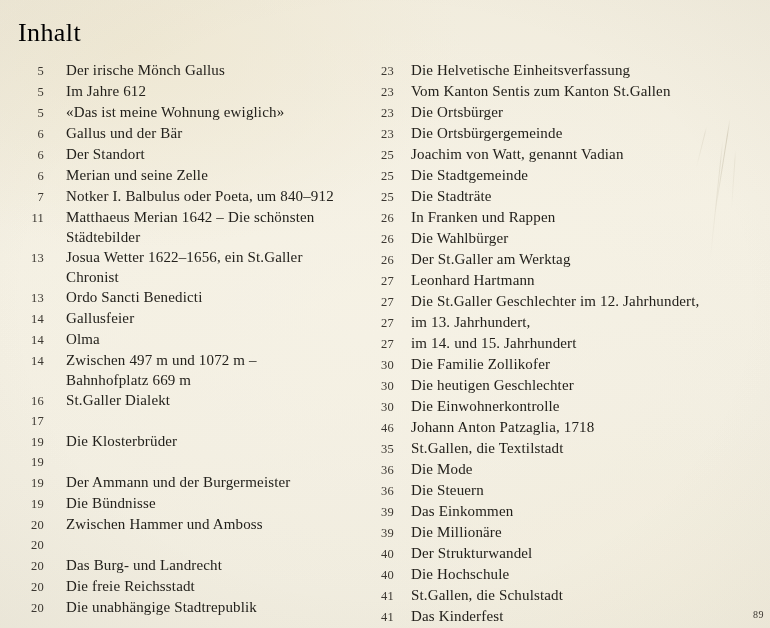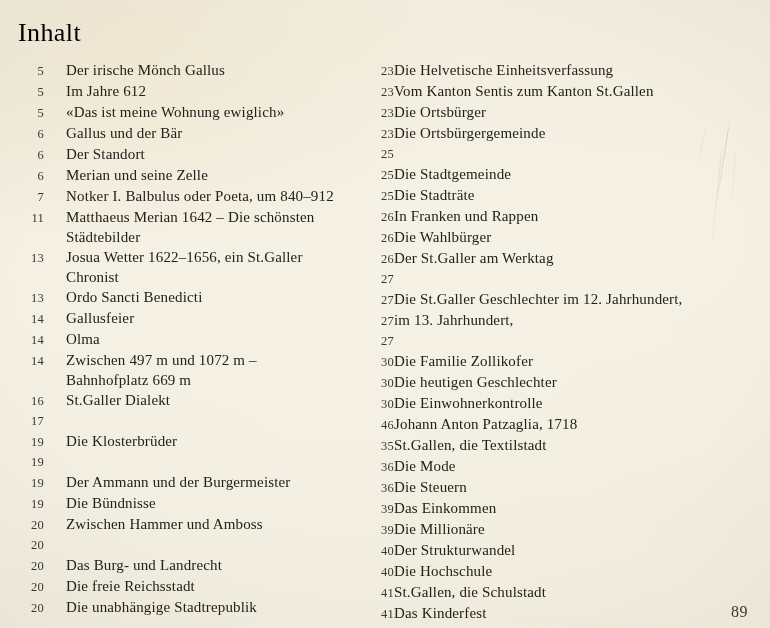--- a/index.html
+++ b/index.html
@@ -96,32 +96,32 @@
   .title {
     flex: 1 1 auto;
     font-size: 15px;
     line-height: 20px;
     color: #23211c;
     letter-spacing: 0.15px;
     font-variant-numeric: oldstyle-nums;
     font-feature-settings: "onum" 1;
   }
   .col-left  .title { margin-left: 22px; }
-  .col-right .title { }
+  .col-right .title { margin-left: 17px; }
 
   .title .cont {
     display: block;
   }
 
   
   .folio {
     position: absolute;
-    right: 22px;
+    right: 6px;
     bottom: 8px;
-    font-size: 16px;
+    font-size: 10px;
     line-height: 1;
     color: #3a3630;
     letter-spacing: 0.5px;
     font-variant-numeric: oldstyle-nums;
     font-feature-settings: "onum" 1;
   }
 </style>
 </head>
 <body>
 
@@ -244,20 +244,21 @@
       <div class="entry">
         <span class="num">23</span>
         <span class="title">Die Ortsbürger</span>
       </div>
       <div class="entry">
         <span class="num">23</span>
         <span class="title">Die Ortsbürgergemeinde</span>
       </div>
       <div class="entry">
         <span class="num">25</span>
+        <span class="title">Joachim von Watt,  genannt Vadian</span>
       </div>
       <div class="entry">
         <span class="num">25</span>
         <span class="title">Die Stadtgemeinde</span>
       </div>
       <div class="entry">
         <span class="num">25</span>
         <span class="title">Die Stadträte</span>
       </div>
       <div class="entry">
@@ -267,31 +268,33 @@
       <div class="entry">
         <span class="num">26</span>
         <span class="title">Die Wahlbürger</span>
       </div>
       <div class="entry">
         <span class="num">26</span>
         <span class="title">Der St.Galler am Werktag</span>
       </div>
       <div class="entry">
         <span class="num">27</span>
+        <span class="title">Leonhard Hartmann</span>
       </div>
       <div class="entry">
         <span class="num">27</span>
         <span class="title">Die St.Galler Geschlechter im 12. Jahrhundert,</span>
       </div>
       <div class="entry">
         <span class="num">27</span>
         <span class="title">im 13. Jahrhundert,</span>
       </div>
       <div class="entry">
         <span class="num">27</span>
+        <span class="title">im 14. und 15. Jahrhundert</span>
       </div>
       <div class="entry">
         <span class="num">30</span>
         <span class="title">Die Familie Zollikofer</span>
       </div>
       <div class="entry">
         <span class="num">30</span>
         <span class="title">Die heutigen Geschlechter</span>
       </div>
       <div class="entry">

